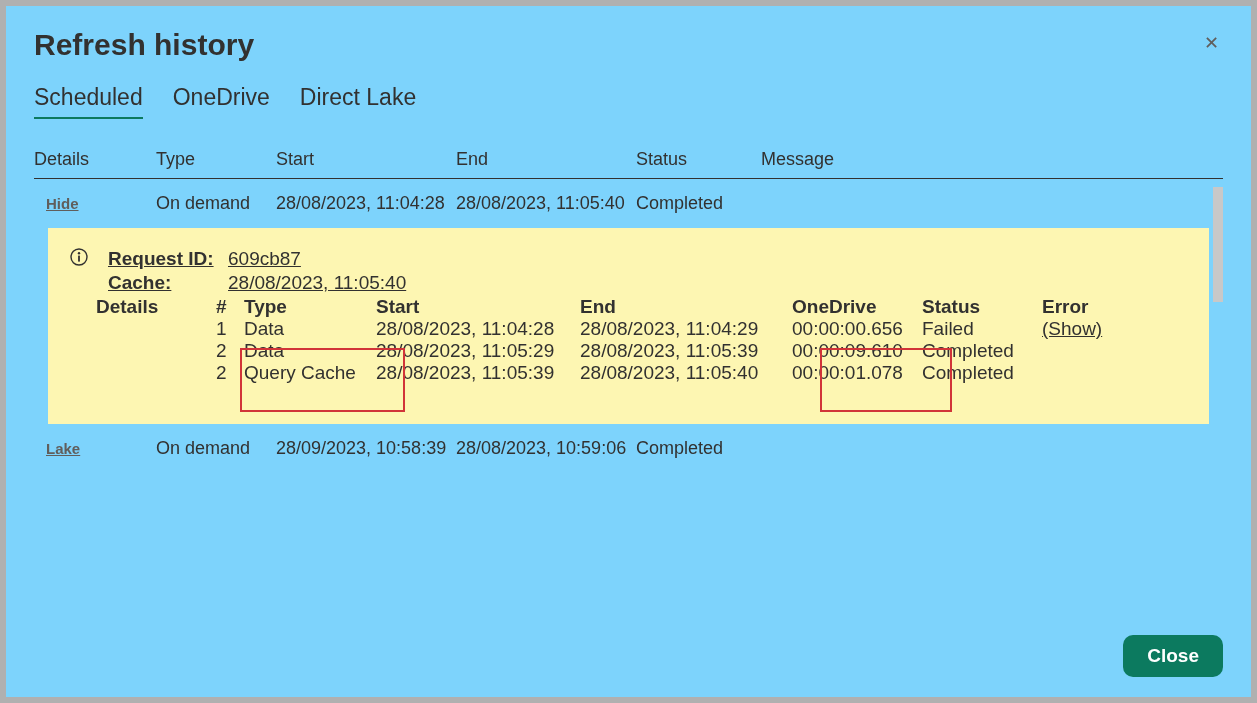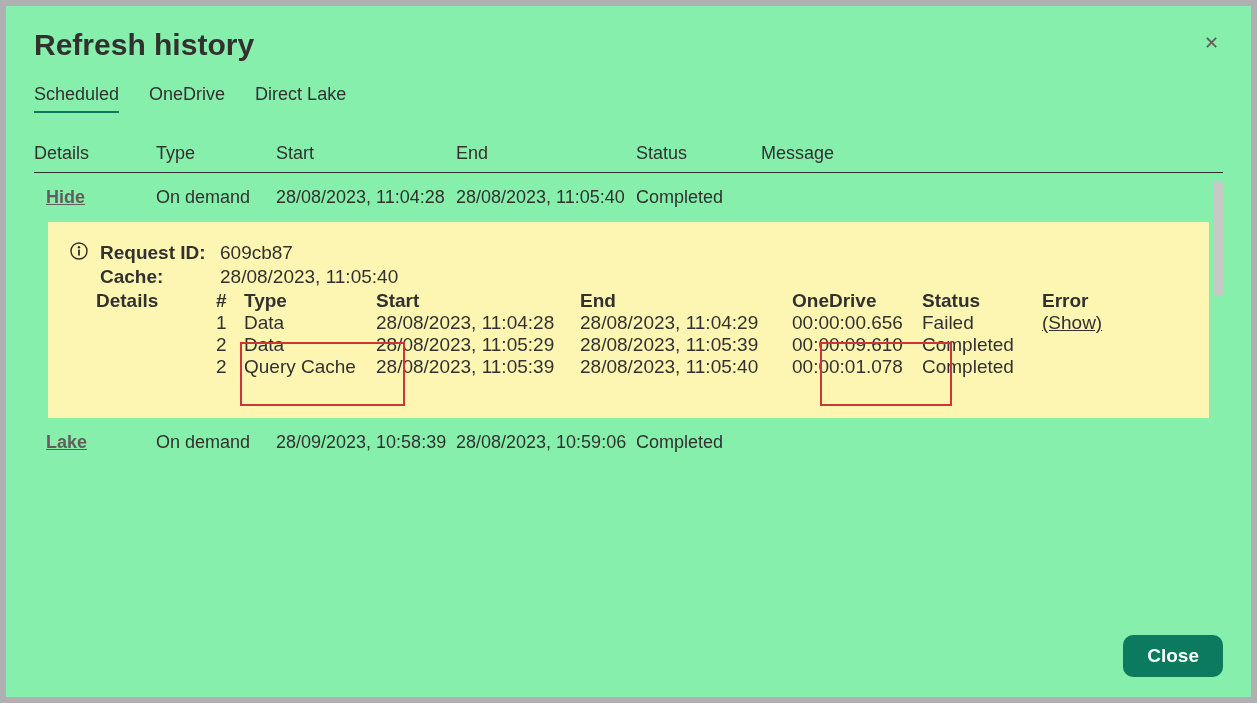--- a/index.html
+++ b/index.html
@@ -6,21 +6,21 @@
       box-sizing: border-box;
       margin: 0;
       padding: 0;
     }
     body {
       font-family: "Segoe UI", -apple-system, sans-serif;
       background: #b0b0b0;
       padding: 6px;
     }
     .dialog {
-      background: #86efac;
+      background: #7dd3fc;
       width: 100%;
       height: 691px;
       position: relative;
       display: flex;
       flex-direction: column;
     }
     .dialog-header {
       padding: 22px 28px 10px 28px;
       display: flex;
       justify-content: space-between;
@@ -37,21 +37,21 @@
       cursor: pointer;
       padding: 4px;
       font-weight: 300;
     }
     .tabs {
       padding: 12px 28px 0 28px;
       display: flex;
       gap: 30px;
     }
     .tab {
-      font-size: 18px;
+      font-size: 23px;
       color: #323130;
       padding-bottom: 6px;
       cursor: pointer;
     }
     .tab.active {
       border-bottom: 2px solid #0c7a5f;
     }
     .content {
       padding: 30px 28px 0 28px;
       flex: 1;
@@ -87,41 +87,42 @@
     .col-status  { width: 125px; }
     .col-message { flex: 1; }
     .trow {
       display: flex;
       padding: 14px 0;
       align-items: flex-start;
     }
     .trow .col-details a {
       color: #605e5c;
       text-decoration: underline;
-      font-size: 18px;
+      font-size: 15px;
       font-weight: 600;
       cursor: pointer;
       padding-left: 12px;
       text-align: right;
     }
     .detail-panel {
       background: #fdf6b2;
       margin: 0 14px 0 14px;
       padding: 20px 22px 40px 22px;
       position: relative;
     }
     .info-icon {
       position: absolute;
       left: 22px;
       top: 20px;
     }
     .info-icon svg { display: block; }
     .meta-grid {
-      margin-left: 30px;
+      margin-left: 38px;
       font-size: 19px;
+      text-decoration: underline;
     }
     .meta-row {
       display: flex;
       margin-bottom: 2px;
     }
     .meta-label {
       width: 120px;
       font-weight: 700;
     }
     .meta-value {

